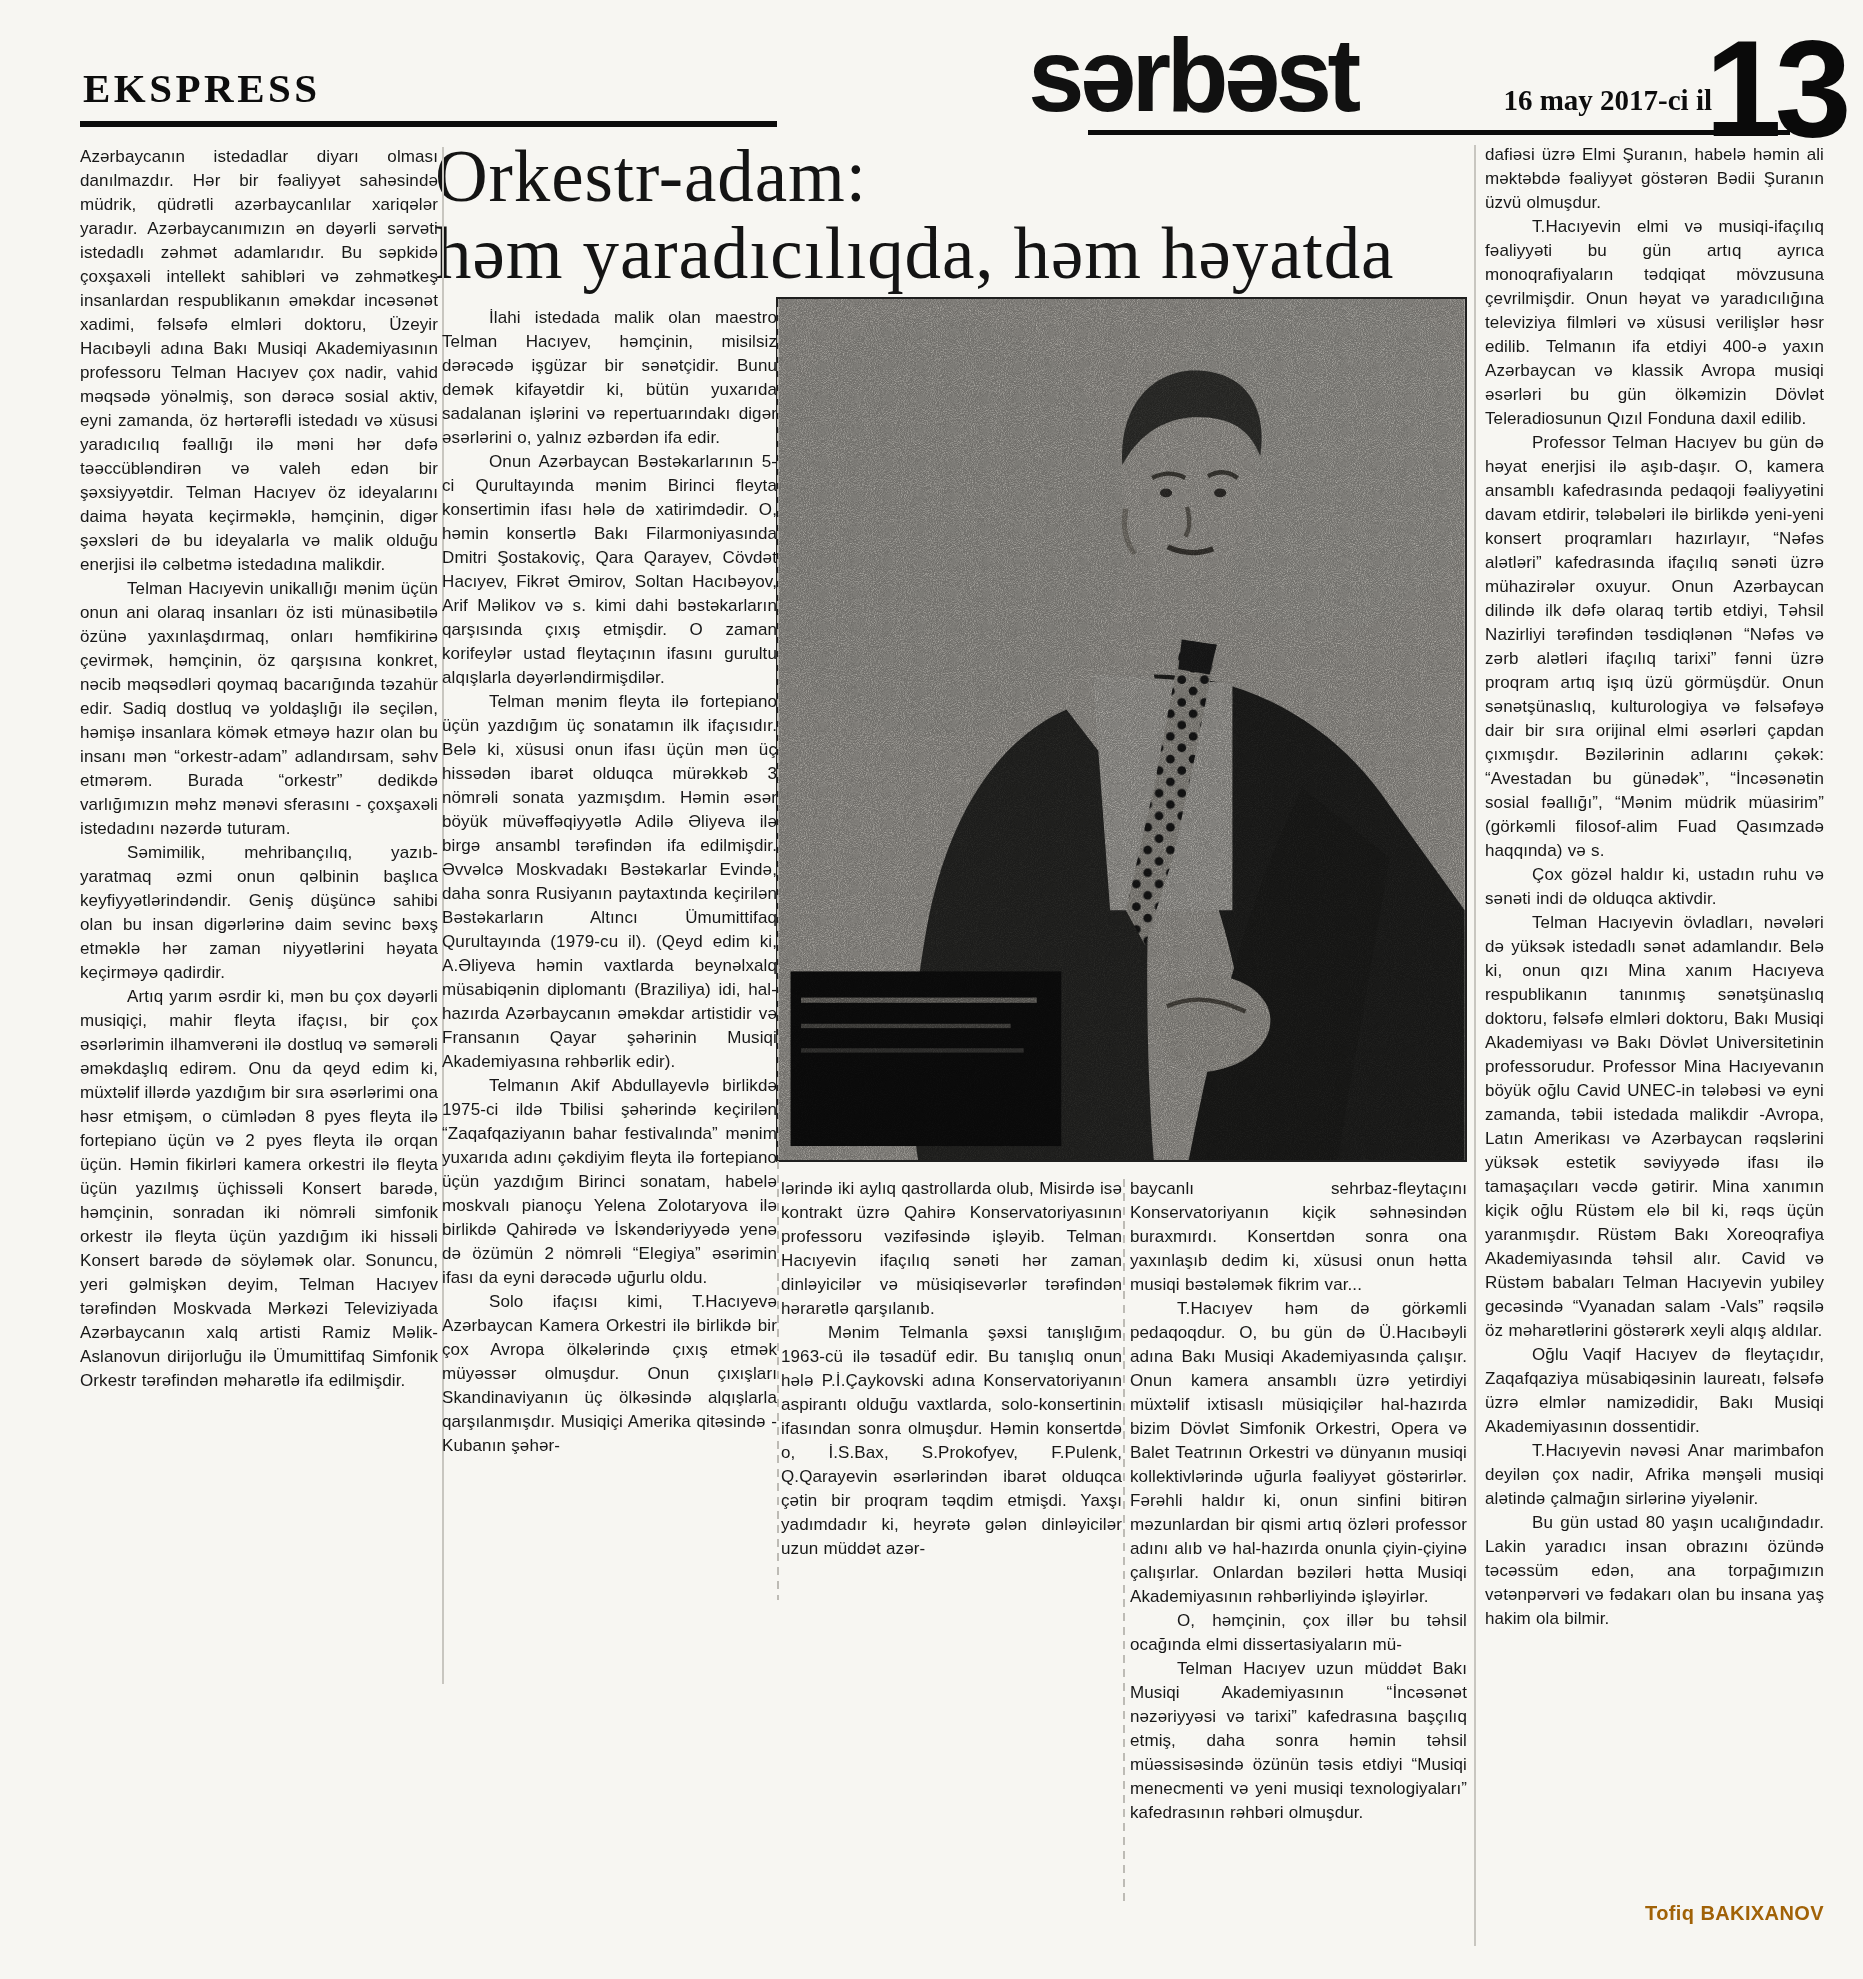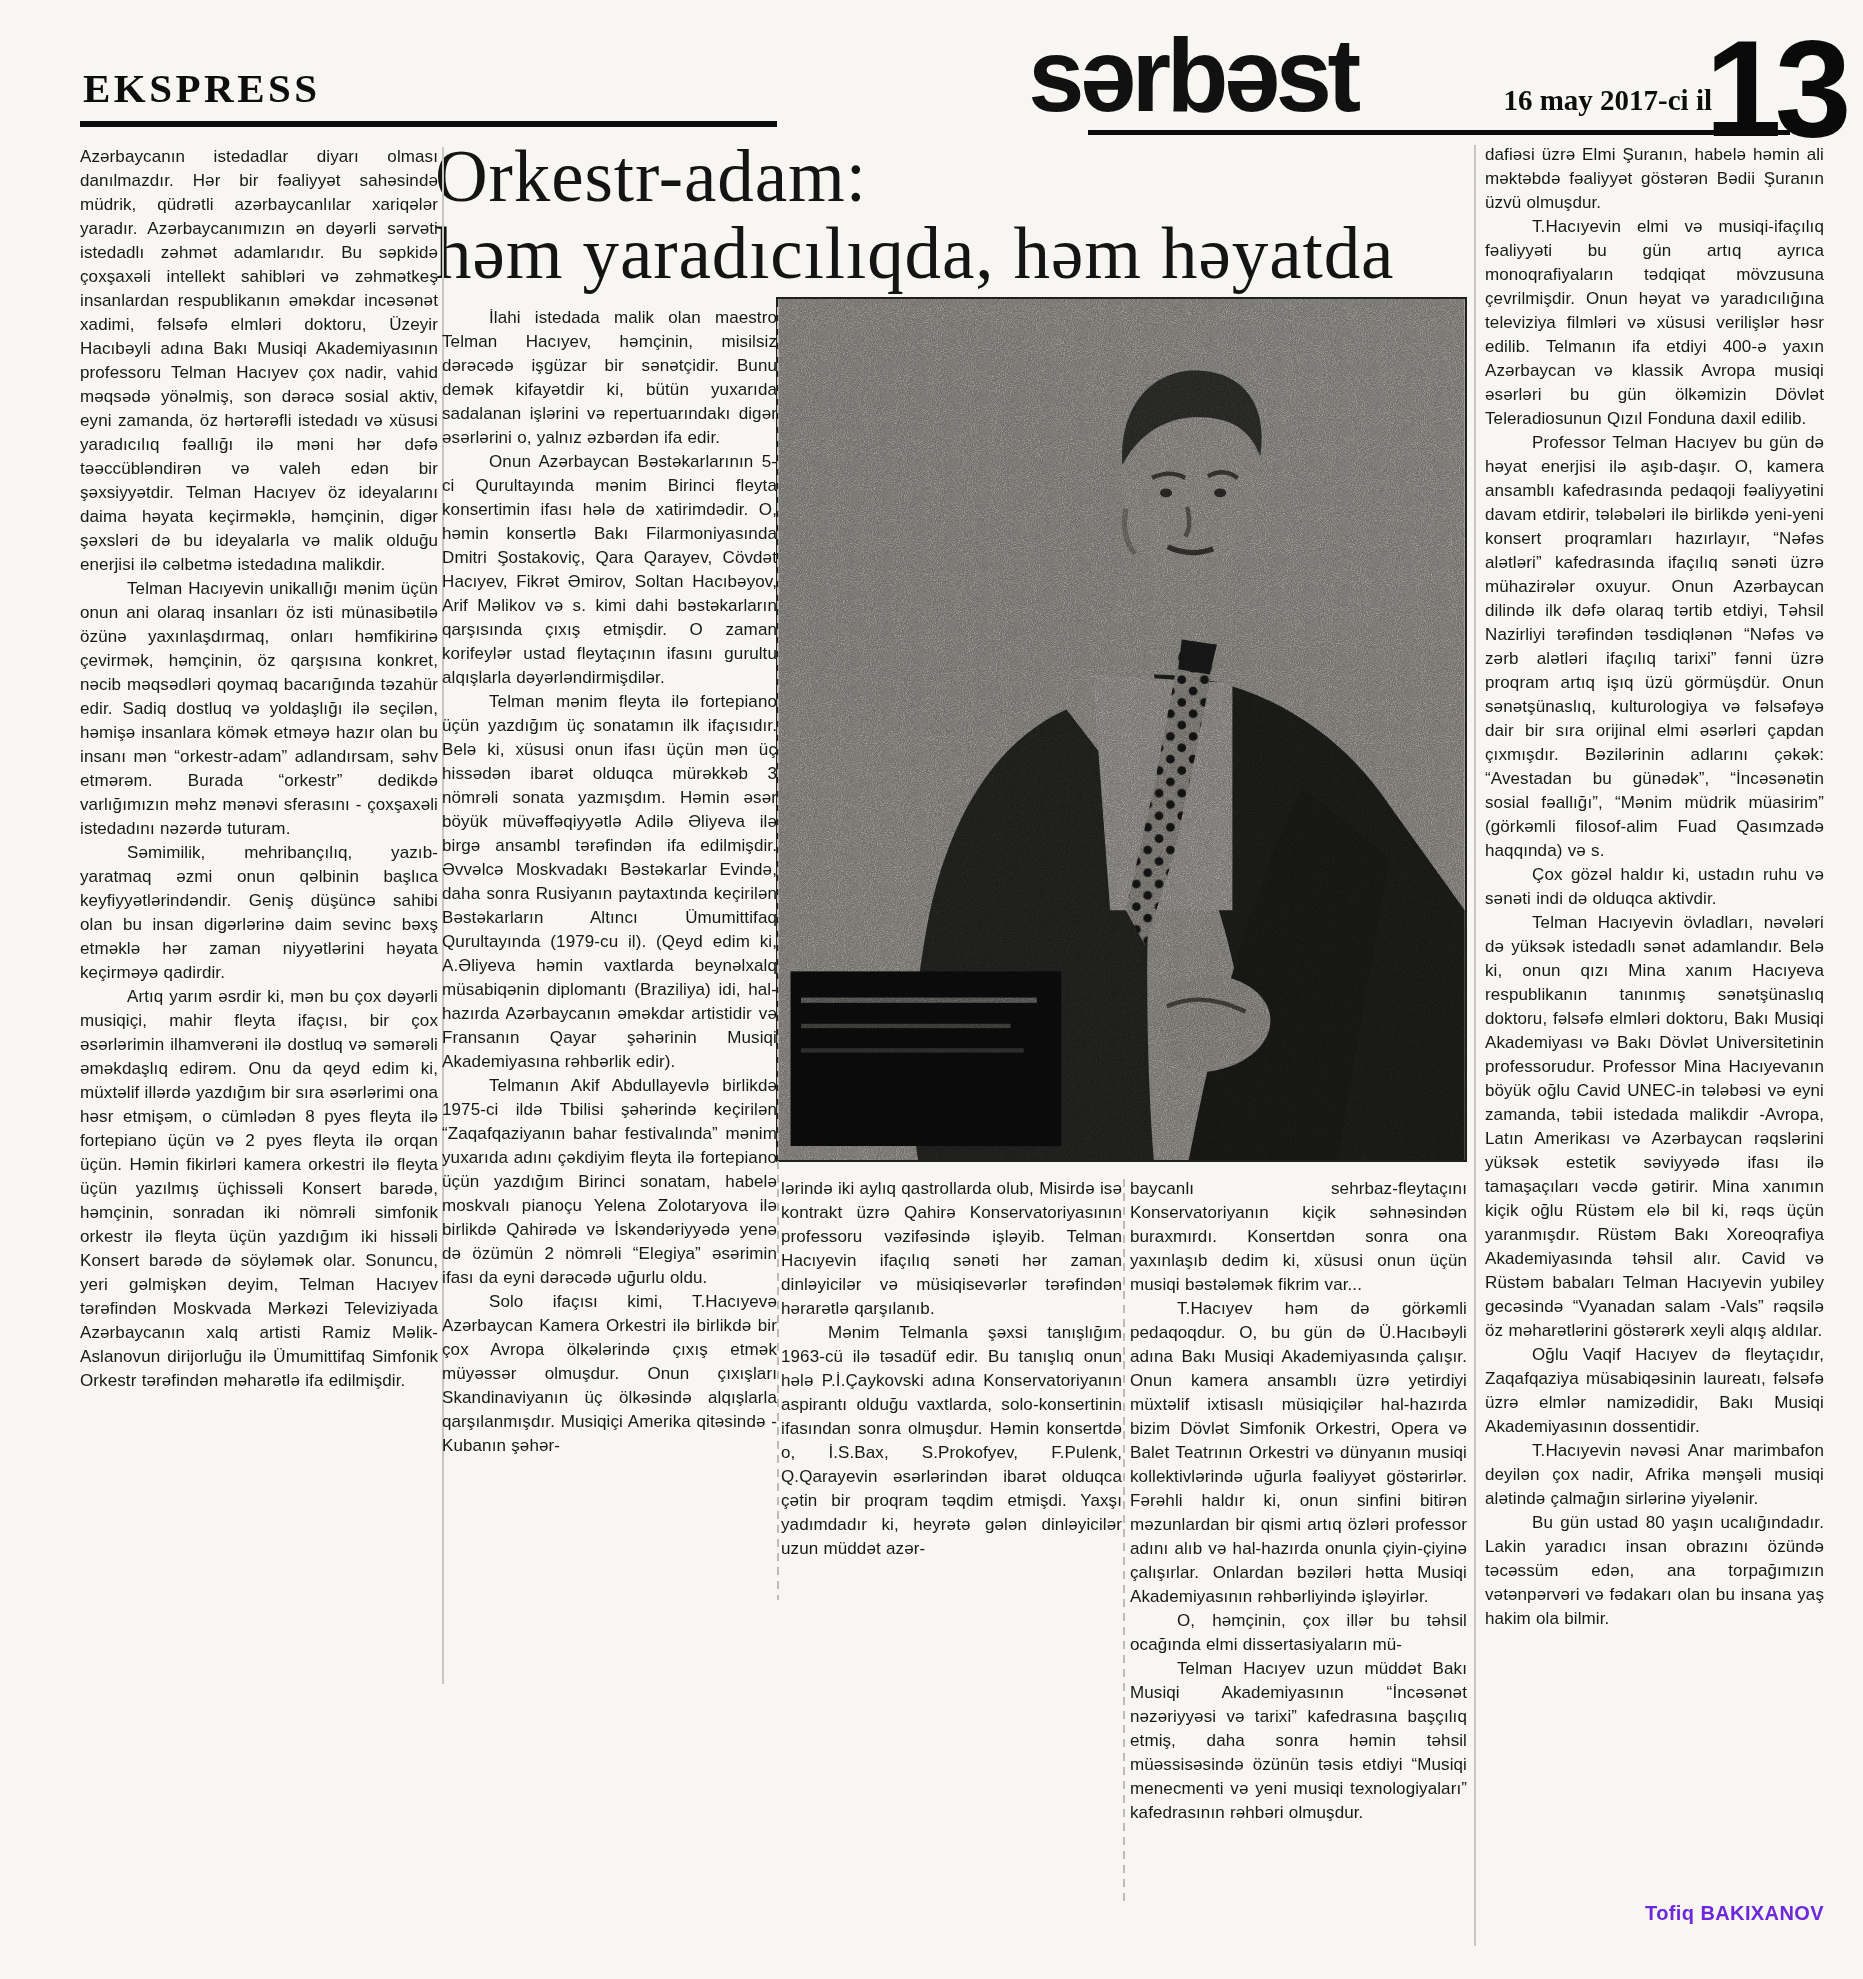--- a/index.html
+++ b/index.html
@@ -40,21 +40,21 @@
   
   .col{
     font-size:17px;line-height:24px;text-align:justify;
     letter-spacing:0.1px;word-spacing:0.4px;color:#171717;
     overflow:hidden;
   }
   .col p{margin:0;text-indent:47px;}
   .no-first-indent p:first-child{text-indent:0;}
 
   .byline{
-    font-size:20px;font-weight:bold;text-align:right;color:#6d28d9;
+    font-size:20px;font-weight:bold;text-align:right;color:#a16207;
     letter-spacing:0.4px;
   }
 
   .vrule{background:#c8c6c0;width:1.7px;}
   .vrule.dashed{background:repeating-linear-gradient(#bdbbb5 0 7.9px,transparent 7.9px 14px);}
 
   
   .photo{
     border:2.6px solid #1f1f1f;background:#efede7;overflow:hidden;
   }
@@ -153,21 +153,21 @@
     <p>Telmanın Akif Abdullayevlə birlikdə 1975-ci ildə Tbilisi şəhərində keçirilən “Zaqafqaziyanın bahar festivalında” mənim yuxarıda adını çəkdiyim fleyta ilə fortepiano üçün yazdığım Birinci sonatam, habelə moskvalı pianoçu Yelena Zolotaryova ilə birlikdə Qahirədə və İskəndəriyyədə yenə də özümün 2 nömrəli “Elegiya” əsərimin ifası da eyni dərəcədə uğurlu oldu.</p>
     <p>Solo ifaçısı kimi, T.Hacıyevə Azərbaycan Kamera Orkestri ilə birlikdə bir çox Avropa ölkələrində çıxış etmək müyəssər olmuşdur. Onun çıxışları Skandinaviyanın üç ölkəsində alqışlarla qarşılanmışdır. Musiqiçi Amerika qitəsində - Kubanın şəhər-</p>
   </div>
 
 <div class="abs col no-first-indent" style="left:781px;top:1177px;width:341px;height:445px;">
     <p>lərində iki aylıq qastrollarda olub, Misirdə isə kontrakt üzrə Qahirə Konservatoriyasının professoru vəzifəsində işləyib. Telman Hacıyevin ifaçılıq sənəti hər zaman dinləyicilər və müsiqisevərlər tərəfindən hərarətlə qarşılanıb.</p>
     <p>Mənim Telmanla şəxsi tanışlığım 1963-cü ilə təsadüf edir. Bu tanışlıq onun hələ P.İ.Çaykovski adına Konservatoriyanın aspirantı olduğu vaxtlarda, solo-konsertinin ifasından sonra olmuşdur. Həmin konsertdə o, İ.S.Bax, S.Prokofyev, F.Pulenk, Q.Qarayevin əsərlərindən ibarət olduqca çətin bir proqram təqdim etmişdi. Yaxşı yadımdadır ki, heyrətə gələn dinləyicilər uzun müddət azər-</p>
   </div>
 
 <div class="abs col no-first-indent" style="left:1130px;top:1177px;width:337px;height:744px;">
-    <p>baycanlı sehrbaz-fleytaçını Konservatoriyanın kiçik səhnəsindən buraxmırdı. Konsertdən sonra ona yaxınlaşıb dedim ki, xüsusi onun üçün musiqi bəstələmək fikrim var...</p>
+    <p>baycanlı sehrbaz-fleytaçını Konservatoriyanın kiçik səhnəsindən buraxmırdı. Konsertdən sonra ona yaxınlaşıb dedim ki, xüsusi onun hətta musiqi bəstələmək fikrim var...</p>
     <p>T.Hacıyev həm də görkəmli pedaqoqdur. O, bu gün də Ü.Hacıbəyli adına Bakı Musiqi Akademiyasında çalışır. Onun kamera ansamblı üzrə yetirdiyi müxtəlif ixtisaslı müsiqiçilər hal-hazırda bizim Dövlət Simfonik Orkestri, Opera və Balet Teatrının Orkestri və dünyanın musiqi kollektivlərində uğurla fəaliyyət göstərirlər. Fərəhli haldır ki, onun sinfini bitirən məzunlardan bir qismi artıq özləri professor adını alıb və hal-hazırda onunla çiyin-çiyinə çalışırlar. Onlardan bəziləri hətta Musiqi Akademiyasının rəhbərliyində işləyirlər.</p>
     <p>O, həmçinin, çox illər bu təhsil ocağında elmi dissertasiyaların mü-</p>
     <p>Telman Hacıyev uzun müddət Bakı Musiqi Akademiyasının “İncəsənət nəzəriyyəsi və tarixi” kafedrasına başçılıq etmiş, daha sonra həmin təhsil müəssisəsində özünün təsis etdiyi “Musiqi menecmenti və yeni musiqi texnologiyaları” kafedrasının rəhbəri olmuşdur.</p>
   </div>
 
 <div class="abs col no-first-indent" style="left:1485px;top:143px;width:339px;height:1750px;">
     <p>dafiəsi üzrə Elmi Şuranın, habelə həmin ali məktəbdə fəaliyyət göstərən Bədii Şuranın üzvü olmuşdur.</p>
     <p>T.Hacıyevin elmi və musiqi-ifaçılıq fəaliyyəti bu gün artıq ayrıca monoqrafiyaların tədqiqat mövzusuna çevrilmişdir. Onun həyat və yaradıcılığına televiziya filmləri və xüsusi verilişlər həsr edilib. Telmanın ifa etdiyi 400-ə yaxın Azərbaycan və klassik Avropa musiqi əsərləri bu gün ölkəmizin Dövlət Teleradiosunun Qızıl Fonduna daxil edilib.</p>
     <p>Professor Telman Hacıyev bu gün də həyat enerjisi ilə aşıb-daşır. O, kamera ansamblı kafedrasında pedaqoji fəaliyyətini davam etdirir, tələbələri ilə birlikdə yeni-yeni konsert proqramları hazırlayır, “Nəfəs alətləri” kafedrasında ifaçılıq sənəti üzrə mühazirələr oxuyur. Onun Azərbaycan dilində ilk dəfə olaraq tərtib etdiyi, Təhsil Nazirliyi tərəfindən təsdiqlənən “Nəfəs və zərb alətləri ifaçılıq tarixi” fənni üzrə proqram artıq işıq üzü görmüşdür. Onun sənətşünaslıq, kulturologiya və fəlsəfəyə dair bir sıra orijinal elmi əsərləri çapdan çıxmışdır. Bəzilərinin adlarını çəkək: “Avestadan bu günədək”, “İncəsənətin sosial fəallığı”, “Mənim müdrik müasirim” (görkəmli filosof-alim Fuad Qasımzadə haqqında) və s.</p>
     <p>Çox gözəl haldır ki, ustadın ruhu və sənəti indi də olduqca aktivdir.</p>

